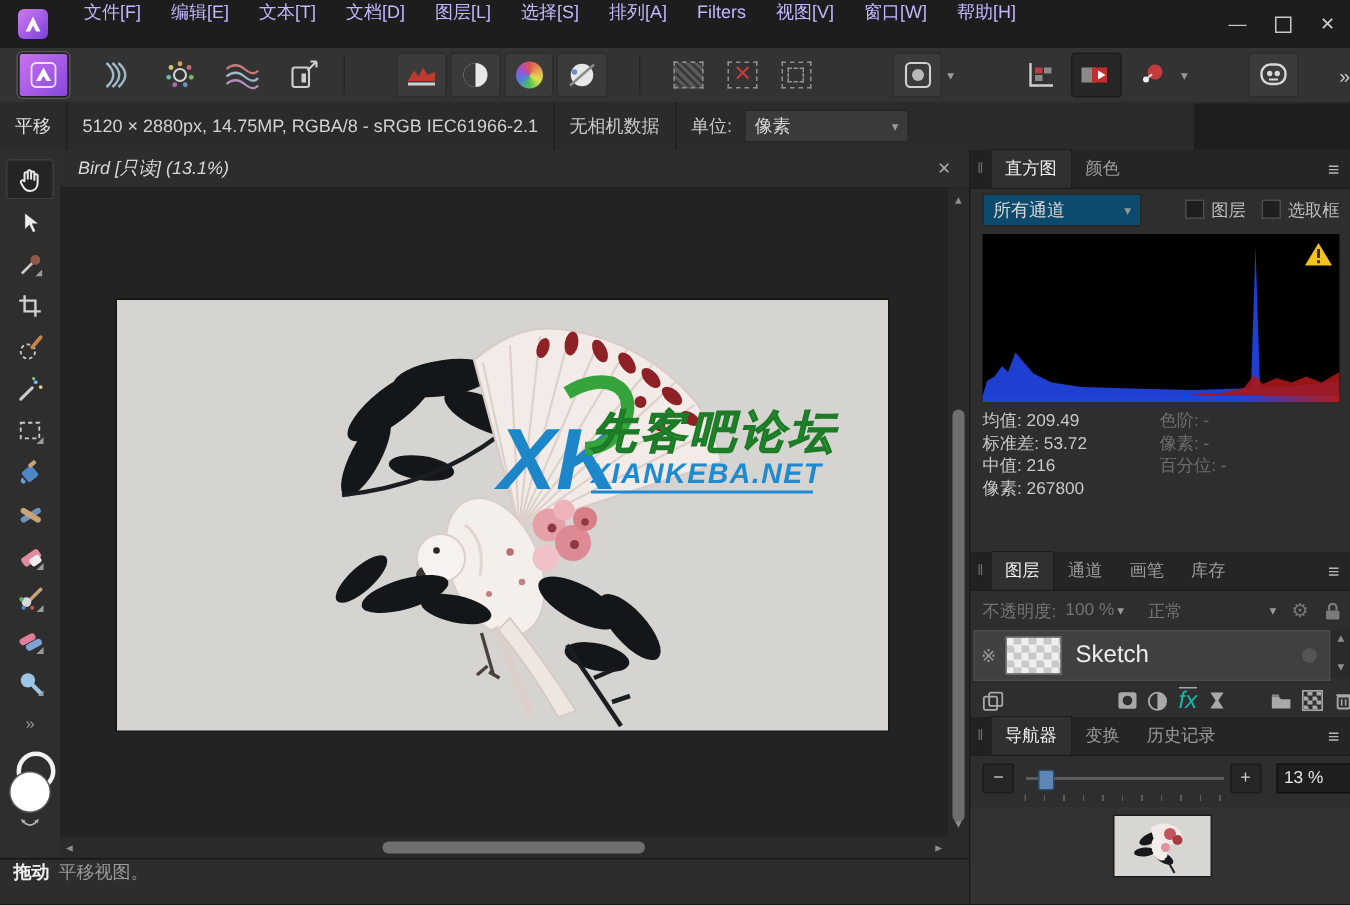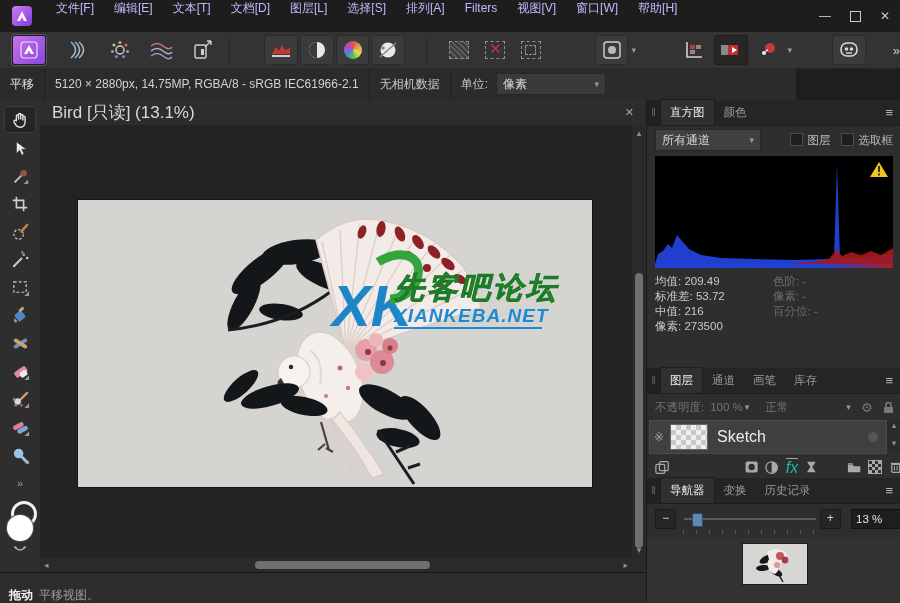--- a/index.html
+++ b/index.html
@@ -27,29 +27,29 @@
   .ctx-sep{width:1px;height:32px;background:#1f1f1f;margin:0 10px;}
   .dd{background:#3a3a3a;border:1px solid #272727;border-radius:2px;height:20px;display:flex;align-items:center;
       padding:0 6px;color:#d8d8d8;}
   .dd .chev{margin-left:auto;}
   
   #toolstrip{left:0;top:100px;width:40px;height:472px;background:#2e2e2e;border-right:1px solid #222;}
   .tool{width:32px;height:27px;margin:1px auto;display:flex;align-items:center;justify-content:center;border-radius:3px;}
   .tool-active{background:#242424;box-shadow:inset 0 0 0 1px #3e3e3e;}
   
   #tabbar{left:40px;top:100px;width:606px;height:25px;background:#2d2d2d;border-bottom:1px solid #1b1b1b;display:flex;align-items:center;}
-  #tab-title{margin-left:12px;color:#d8d8d8;font-size:17px;}
+  #tab-title{margin-left:12px;color:#d8d8d8;font-size:12px;font-style:italic;}
   #tab-close{margin-left:auto;margin-right:12px;color:#a8a8a8;font-size:11px;}
   #viewport{left:40px;top:125px;width:592px;height:433px;background:#232323;overflow:hidden;}
   #canvas{left:38px;top:75px;width:514px;height:287px;background:#d6d4d1;box-shadow:0 0 0 1px #151515;}
   .sb{background:#2a2a2a;}
   .sb-thumb{background:#6f6f6f;border-radius:5px;}
   .sb-arrow{color:#8d8d8d;font-size:9px;text-align:center;}
   
-  #statusbar{left:0;top:572px;width:646px;height:31px;background:#2d2d2d;border-top:1px solid #171717;display:flex;align-items:flex-end;}
+  #statusbar{left:0;top:572px;width:646px;height:31px;background:#2d2d2d;border-top:1px solid #171717;display:flex;align-items:flex-start;}
   
   #rightpanel{left:646px;top:100px;width:254px;height:503px;background:#2e2e2e;border-left:1px solid #1a1a1a;}
   .phead{position:absolute;left:0;width:254px;height:25px;background:#252525;border-bottom:1px solid #1d1d1d;display:flex;align-items:flex-end;}
   .grip{width:13px;height:25px;color:#6e6e6e;font-size:10px;text-align:center;line-height:25px;background:#212121;}
   .ptab{padding:5px 9px 5px 9px;font-size:11.5px;color:#9a9a9a;}
   .ptab-active{background:#303030;color:#efefef;border:1px solid #1d1d1d;border-bottom:none;border-radius:2px 2px 0 0;}
   .pmenu{margin-left:auto;margin-right:8px;color:#b5b5b5;font-size:13px;line-height:25px;}
   .cb{width:11px;height:11px;background:#1f1f1f;border:1px solid #4c4c4c;display:inline-block;vertical-align:-2px;margin-right:5px;}
   .statlbl{color:#c9c9c9;font-size:11.5px;line-height:15px;}
   .dim{color:#6d6d6d;}
@@ -429,21 +429,21 @@
 
   <div id="rightpanel" class="abs">
 
     <div class="phead" style="top:0">
       <span class="grip">‖</span>
       <span class="ptab ptab-active">直方图</span>
       <span class="ptab">颜色</span>
       <span class="pmenu">≡</span>
     </div>
     <div class="abs row" style="left:0;top:28px;width:254px;height:24px">
-      <div class="dd" style="width:92px;margin-left:8px;background:#404040">
+      <div class="dd" style="width:92px;margin-left:8px;background:#0c4a6e">
         <span>所有通道</span>
         <span class="chev">▾</span>
       </div>
       <span style="margin-left:auto;font-size:11.5px;color:#bdbdbd"><span class="cb"></span><span>图层</span></span>
       <span style="margin:0 8px 0 10px;font-size:11.5px;color:#bdbdbd"><span class="cb"></span><span>选取框</span></span>
     </div>
     <div class="abs" style="left:8px;top:56px;width:238px;height:112px;background:#000">
       <svg width="238" height="112" viewBox="0 0 238 112">
         <defs>
             <linearGradient id="hgrad" x1="0" x2="1">
@@ -459,21 +459,21 @@
             <polygon points="224,6 215,21 233,21" fill="#f2c41d"></polygon>
             <rect x="223" y="10" width="2" height="6" fill="#3a2d00"></rect>
             <rect x="223" y="17.5" width="2" height="2" fill="#3a2d00"></rect>
           </g>
       </svg>
     </div>
     <div class="abs" style="left:8px;top:174px;width:115px">
       <div class="statlbl"><span>均值:</span> <span>209.49</span></div>
       <div class="statlbl"><span>标准差:</span> <span>53.72</span></div>
       <div class="statlbl"><span>中值:</span> <span>216</span></div>
-      <div class="statlbl"><span>像素:</span> <span>273500</span></div>
+      <div class="statlbl"><span>像素:</span> <span>267800</span></div>
     </div>
     <div class="abs" style="left:126px;top:174px;width:120px">
       <div class="statlbl dim"><span>色阶:</span> <span>-</span></div>
       <div class="statlbl dim"><span>像素:</span> <span>-</span></div>
       <div class="statlbl dim"><span>百分位:</span> <span>-</span></div>
     </div>
 
     <div class="phead" style="top:268px">
       <span class="grip">‖</span>
       <span class="ptab ptab-active">图层</span>

